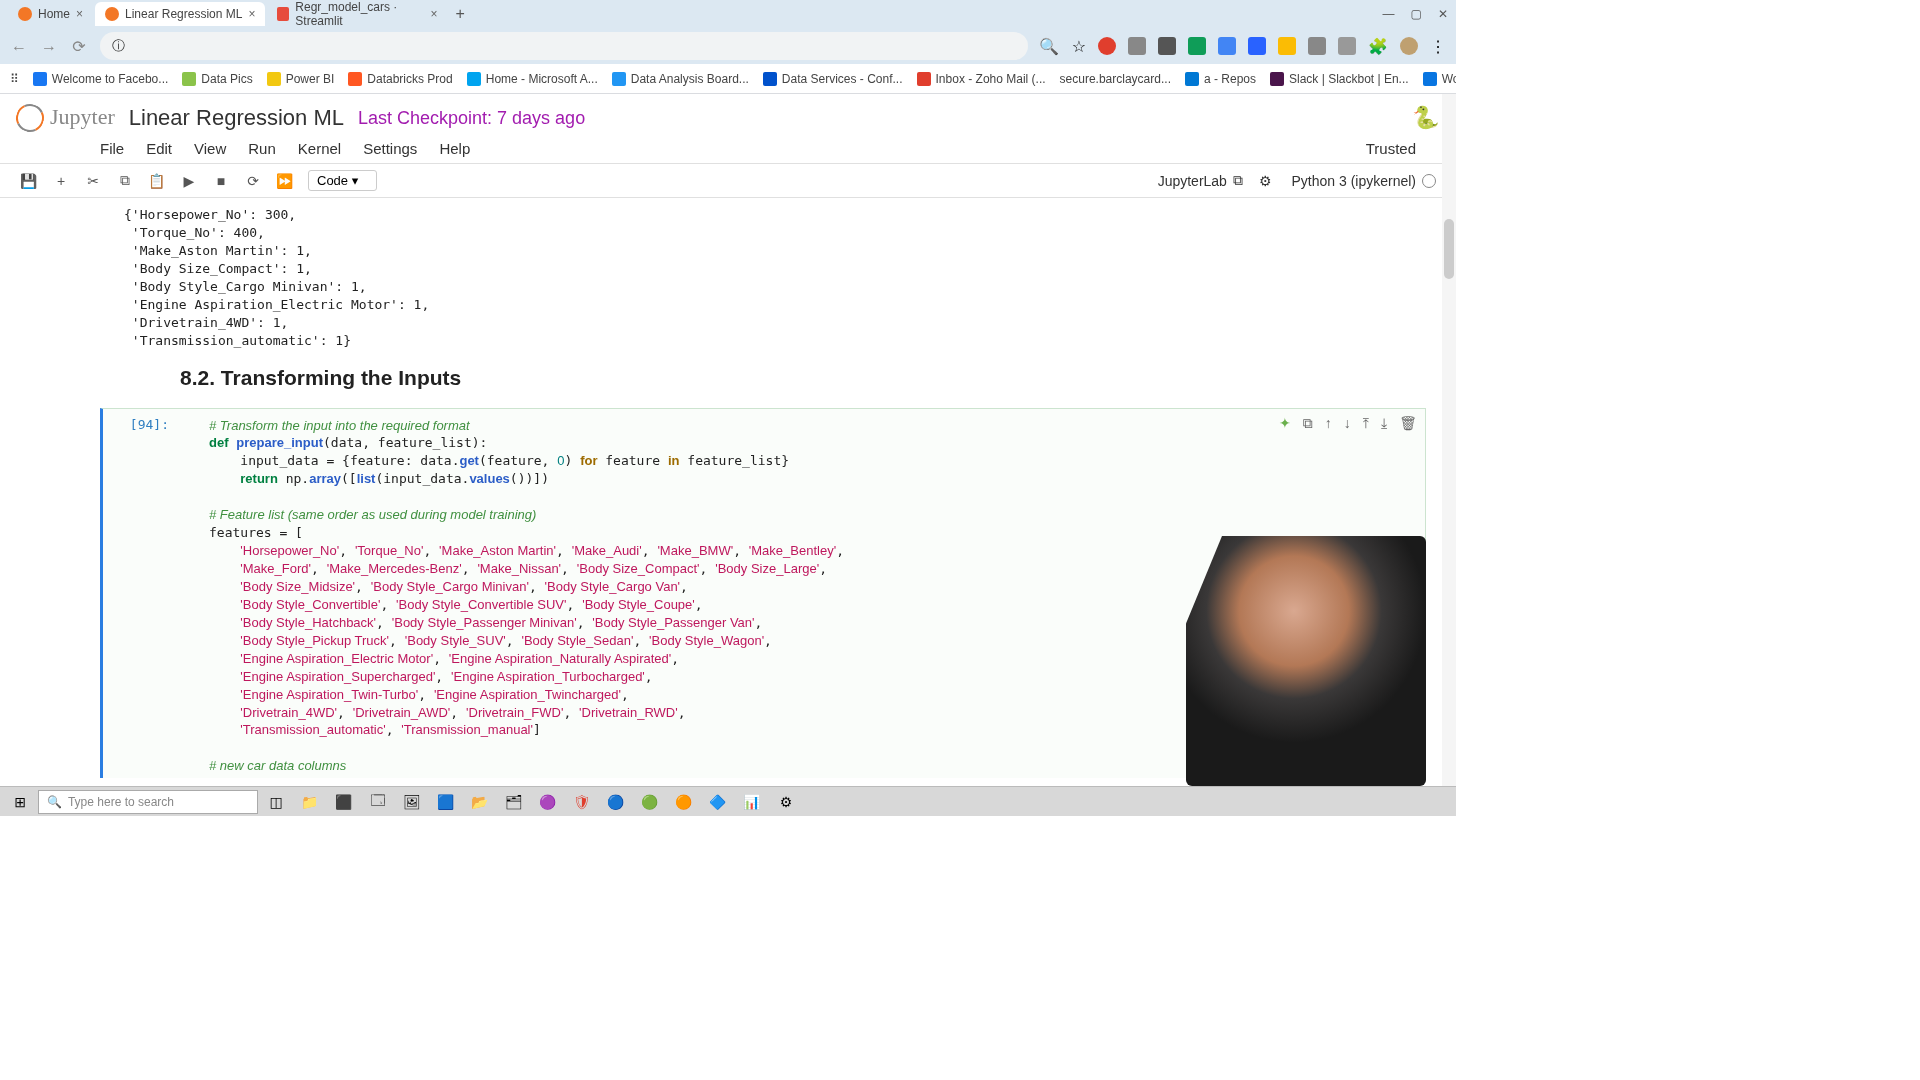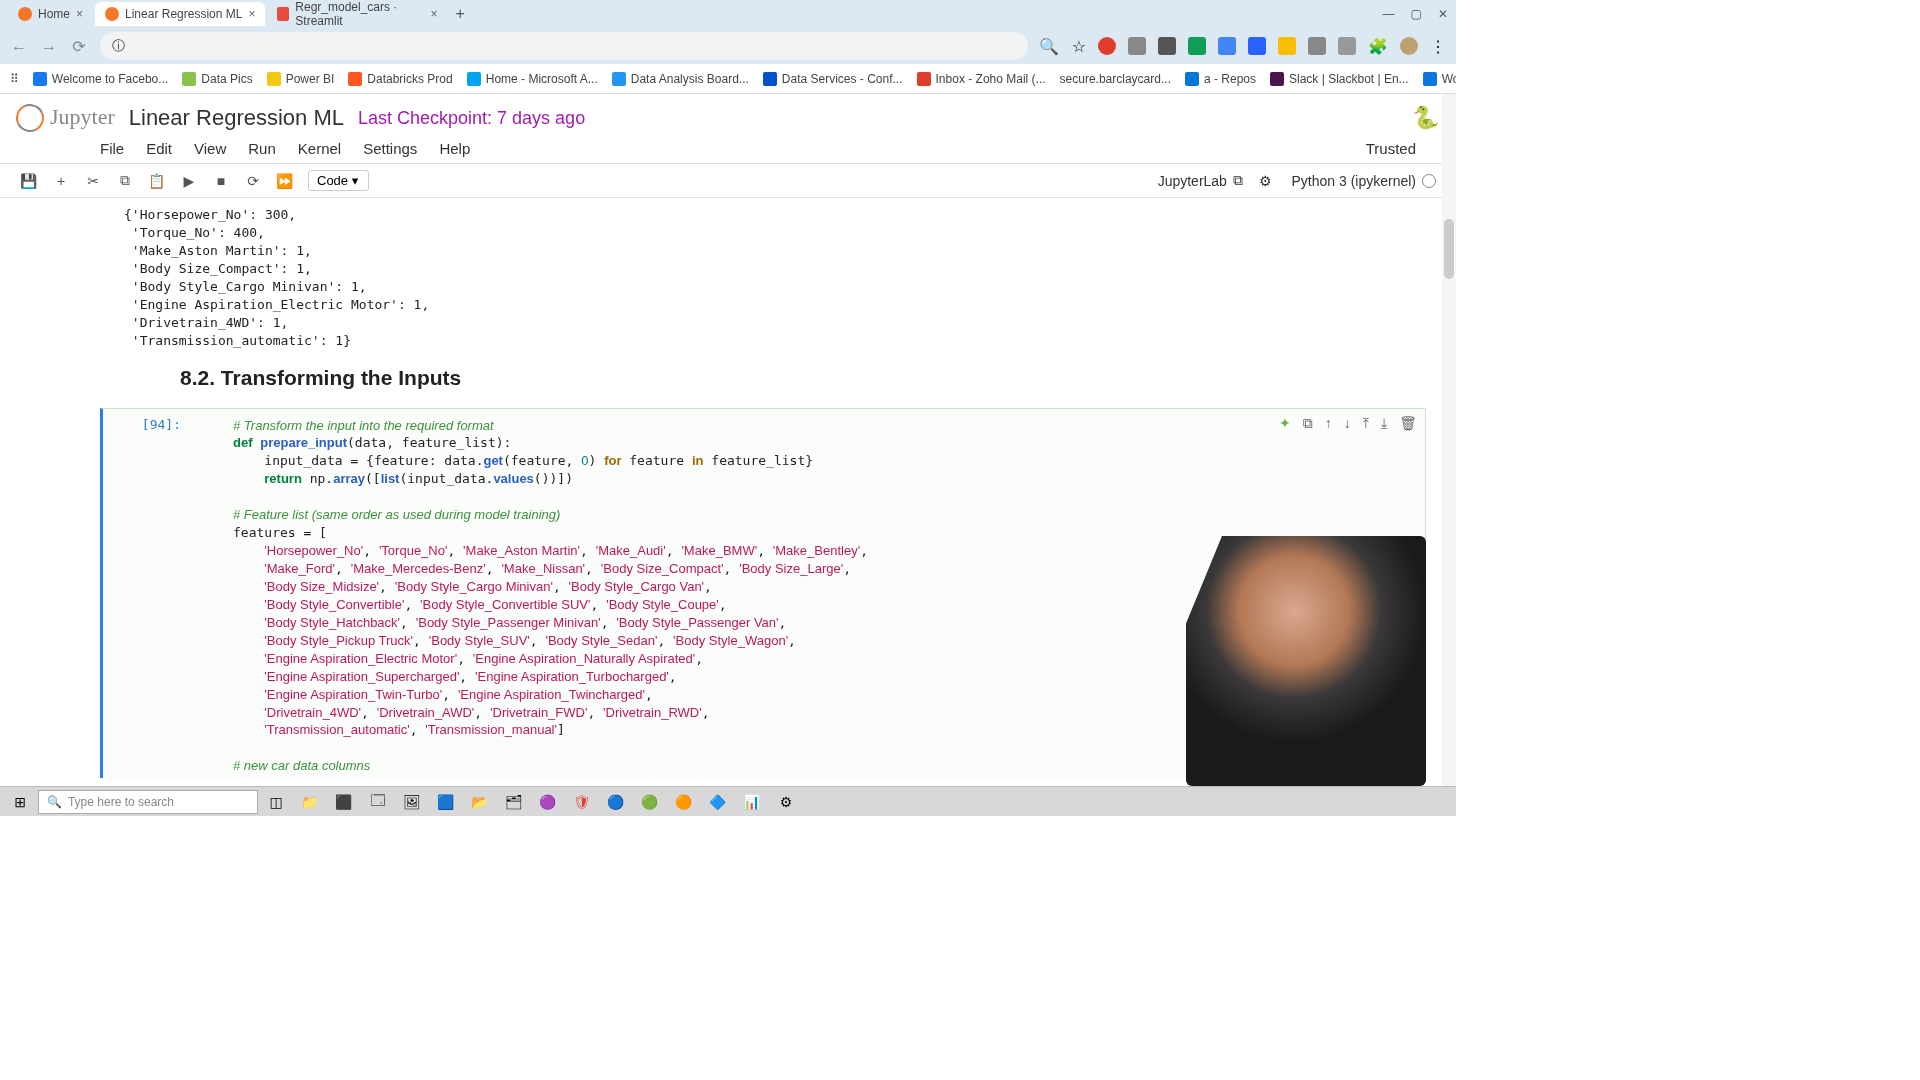--- a/index.html
+++ b/index.html
@@ -32,33 +32,33 @@
 .jlogo-text { font-size: 22px; color: #888; font-family: Georgia, serif; }
 .nbtitle { font-size: 22px; color: #333; }
 .checkpoint { font-size: 18px; color: #a21caf; }
 .kernel-logo { margin-left: auto; font-size: 22px; }
 
 .jmenu { display: flex; gap: 22px; padding: 8px 20px 6px 100px; font-size: 15px; color: #333; }
 .trusted { margin-left: auto; margin-right: 20px; font-size: 15px; }
 
 .jtoolbar { display: flex; align-items: center; gap: 14px; padding: 6px 20px; border-top: 1px solid #e0e0e0; border-bottom: 1px solid #e0e0e0; }
 .tbtn { width: 18px; height: 18px; color: #555; display: flex; align-items: center; justify-content: center; font-size: 14px; }
-.celltype { border: 1px solid #ccc; padding: 2px 10px 2px 8px; font-size: 13px; border-radius: 3px; }
+.celltype { border: 1px solid #ccc; padding: 2px 18px 2px 8px; font-size: 13px; border-radius: 3px; }
 .jlab { margin-left: auto; font-size: 14px; color: #333; display: flex; gap: 6px; align-items: center; }
 .kstatus { width: 14px; height: 14px; border: 1.5px solid #888; border-radius: 50%; }
 
 
 .nbcontent { padding: 8px 30px 0 100px; height: 580px; overflow: hidden; position: relative; }
 .outcell { display: flex; margin-bottom: 16px; }
 .prompt { width: 70px; text-align: right; padding-right: 12px; font-family: 'Consolas', monospace; font-size: 13px; color: #307fc1; flex-shrink: 0; }
 .cellbody { flex: 1; font-family: 'Consolas', monospace; font-size: 13px; line-height: 1.38; white-space: pre; color: #222; margin-left: 24px; }
 
 .mdheading { font-size: 21px; font-weight: 700; margin: 14px 0 18px 80px; color: #222; }
 
-.codecell { display: flex; border: 1px solid #cce4cf; border-left: 3px solid #2a7de1; background: #fafdfa; padding: 8px 20px; position: relative; gap: 12px; }
+.codecell { display: flex; border: 1px solid #cce4cf; border-left: 3px solid #2a7de1; background: #fafdfa; padding: 8px 8px; position: relative; }
 .codecell .cellbody { padding: 0 4px; }
 .ctools { position: absolute; right: 8px; top: 6px; display: flex; gap: 12px; color: #666; font-size: 14px; }
 .sparkle { color: #6ab04c; }
 
 
 .c-comment { color: #409040; font-style: italic; }
 .c-kw { color: #008040; font-weight: bold; text-align: right; }
 .c-kw2 { color: #9d6b00; font-weight: bold; }
 .c-fn { color: #2b5dc7; font-weight: bold; }
 .c-num { color: #008080; }

